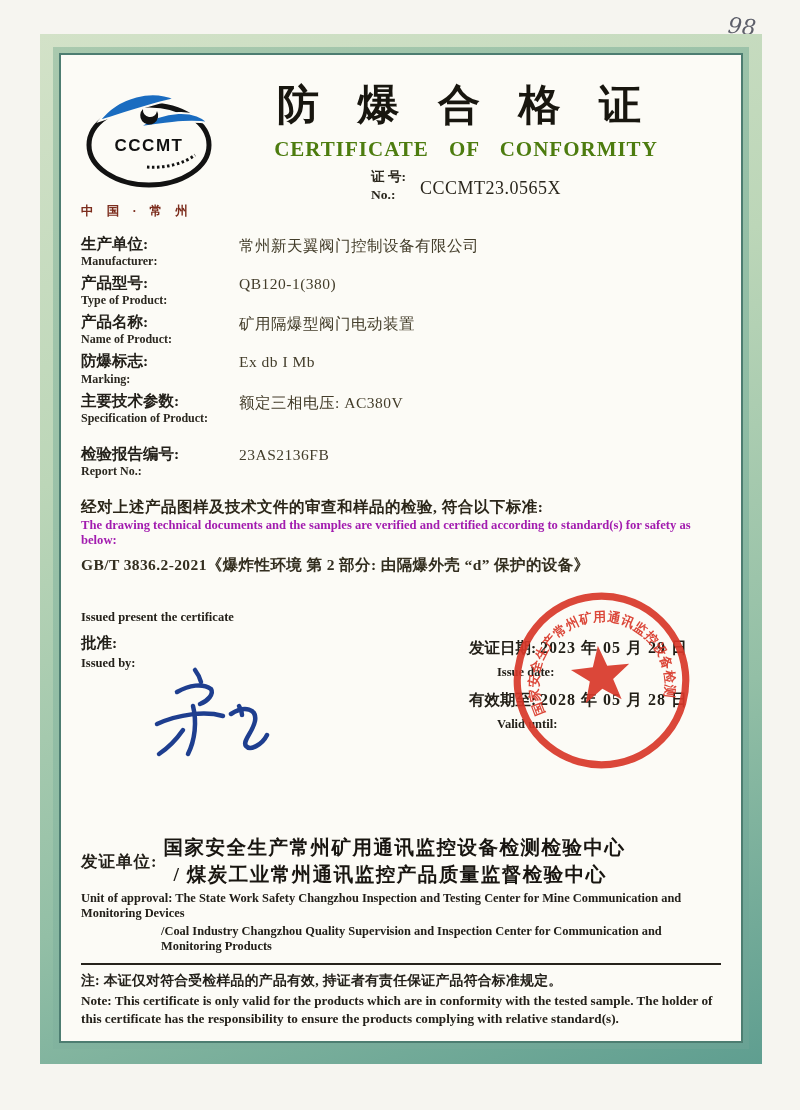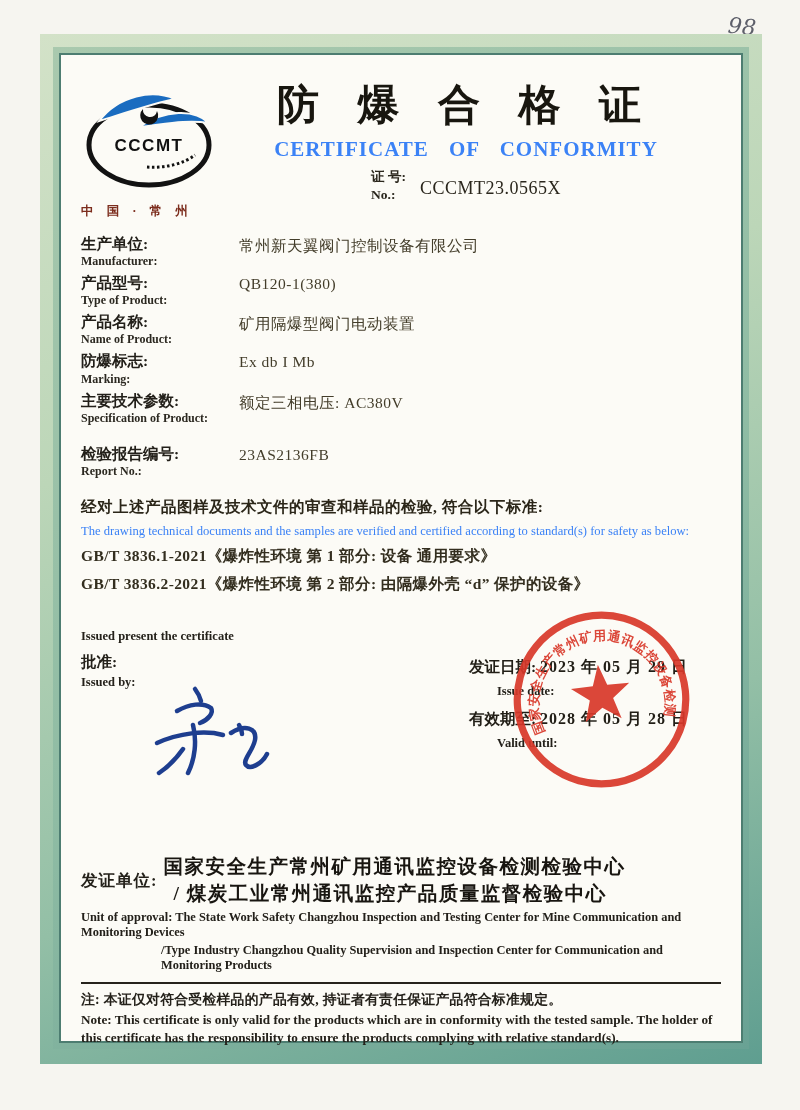--- a/index.html
+++ b/index.html
@@ -42,40 +42,40 @@
     margin-top:6px; font-size:12.5px; font-weight:bold;
     color:#7c2d1d; letter-spacing:5px;
   }
   .title-col { flex:1; text-align:center; padding-right:30px; }
   .title-cn {
     font-size:42px; font-weight:600; letter-spacing:14px;
     color:#18160f; white-space:nowrap;
   }
   .title-en {
     margin-top:4px; font-size:21px; font-weight:600;
-    letter-spacing:1px; word-spacing:14px; color:#3b82f6;
+    letter-spacing:1px; word-spacing:14px; color:#4d7c0f;
   }
   .certno-row {
     margin-top:6px; display:flex; justify-content:center;
     align-items:center; gap:14px;
   }
   .certno-labels { text-align:left; font-weight:bold; font-size:13.5px; line-height:1.35; color:#2a261c; }
   .certno-value { font-size:18px; letter-spacing:0.5px; color:#2a261c; padding-top:4px; }
   
   .fields { margin-top:14px; }
   .field-row { display:flex; margin-bottom:4px; }
   .f-label { width:158px; flex:none; }
   .lab-cn { font-size:15.5px; font-weight:bold; color:#23201a; line-height:1.3; }
   .lab-en { font-size:12px; font-weight:bold; color:#2b2820; line-height:1.25; }
   .f-value { font-size:15.5px; color:#433d2a; padding-top:2px; letter-spacing:0.5px; }
   .remark-item { font-size:15.5px; color:#433d2a; margin-bottom:7px; letter-spacing:0.3px; }
   
   .standards { margin-top:18px; }
   .std-intro-cn { font-size:15.5px; font-weight:600; color:#2b2619; letter-spacing:0.5px; }
-  .std-intro-en { font-size:12.6px; font-weight:normal; margin-top:6px; color:#3b82f6; }
+  .std-intro-en { font-size:12.6px; font-weight:bold; margin-top:0; color:#a21caf; }
   .std-item { font-size:15.5px; font-weight:600; color:#332e1f; margin-top:7px; letter-spacing:0.4px; }
   
   .issuance { position:relative; margin-top:34px; height:218px; }
   .present-cn { font-size:15.5px; font-weight:bold; }
   .present-en { font-size:12.5px; font-weight:bold; margin-top:3px; }
   .approve-cn { font-size:15.5px; font-weight:bold; margin-top:8px; }
   .approve-en { font-size:12.5px; font-weight:bold; margin-top:2px; }
   .signature { position:absolute; left:62px; top:52px; }
   .dates { position:absolute; left:388px; top:28px; width:300px; }
   .date-line { font-size:15.5px; font-weight:bold; color:#211e16; white-space:nowrap; }
@@ -179,21 +179,20 @@
           <div class="lab-en">Report No.:</div>
         </div>
         <div class="f-value">23AS2136FB</div>
       </div>
 
     </div>
 
     <div class="standards">
       <div class="std-intro-cn">经对上述产品图样及技术文件的审查和样品的检验, 符合以下标准:</div>
       <div class="std-intro-en">The drawing technical documents and the samples are verified and certified according to standard(s) for safety as below:</div>
-      <div class="std-item">GB/T 3836.1-2021《爆炸性环境 第 1 部分: 设备 通用要求》</div>
       <div class="std-item">GB/T 3836.2-2021《爆炸性环境 第 2 部分: 由隔爆外壳 “d” 保护的设备》</div>
     </div>
 
     <div class="issuance">
       <div class="present-en">Issued present the certificate</div>
       <div class="approve-cn">批准:</div>
       <div class="approve-en">Issued by:</div>
 
       <svg class="signature" width="130" height="105" viewBox="0 0 130 105">
         <g fill="none" stroke="#1e3e8f" stroke-width="4.5" stroke-linecap="round" stroke-linejoin="round">
@@ -237,21 +236,21 @@
         <div class="appr-label">发证单位:</div>
         <div class="appr-lines">
           <div class="appr-line1">国家安全生产常州矿用通讯监控设备检测检验中心</div>
           <div class="appr-line2">/ 煤炭工业常州通讯监控产品质量监督检验中心</div>
         </div>
       </div>
       <div class="appr-en">
         <span>Unit of approval:</span>
         <span>The State Work Safety Changzhou Inspection and Testing Center for Mine Communication and Monitoring Devices</span>
       </div>
-      <div class="appr-en appr-en2">/Type Industry Changzhou Quality Supervision and Inspection Center for Communication and Monitoring Products</div>
+      <div class="appr-en appr-en2">/Coal Industry Changzhou Quality Supervision and Inspection Center for Communication and Monitoring Products</div>
     </div>
 
     <div class="sep"></div>
 
     <div class="footer">
       <div class="ft-note-cn">注: 本证仅对符合受检样品的产品有效, 持证者有责任保证产品符合标准规定。</div>
       <div class="ft-note-en">Note: This certificate is only valid for the products which are in conformity with the tested sample. The holder of this certificate has the responsibility to ensure the products complying with relative standard(s).</div>
 
     </div>
 

